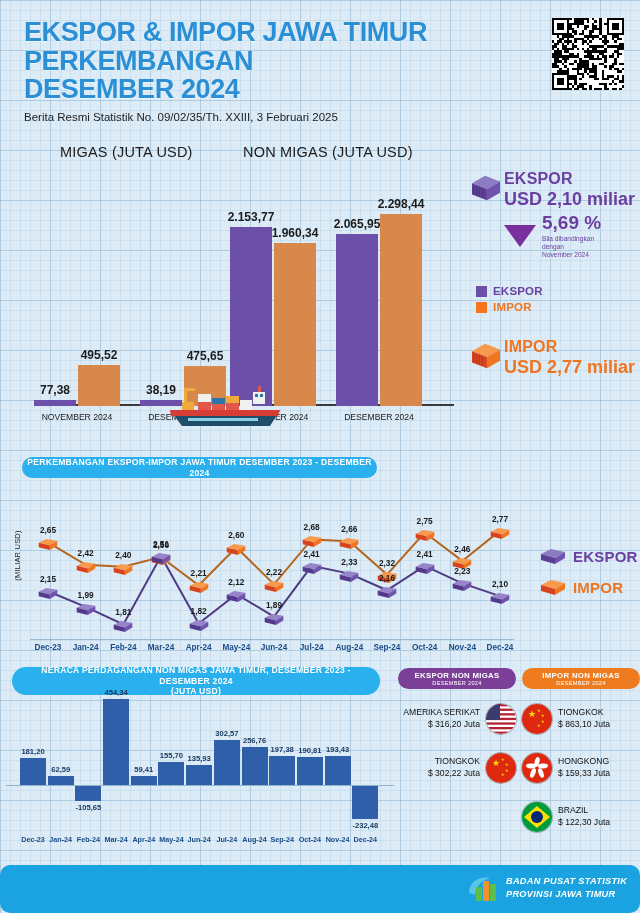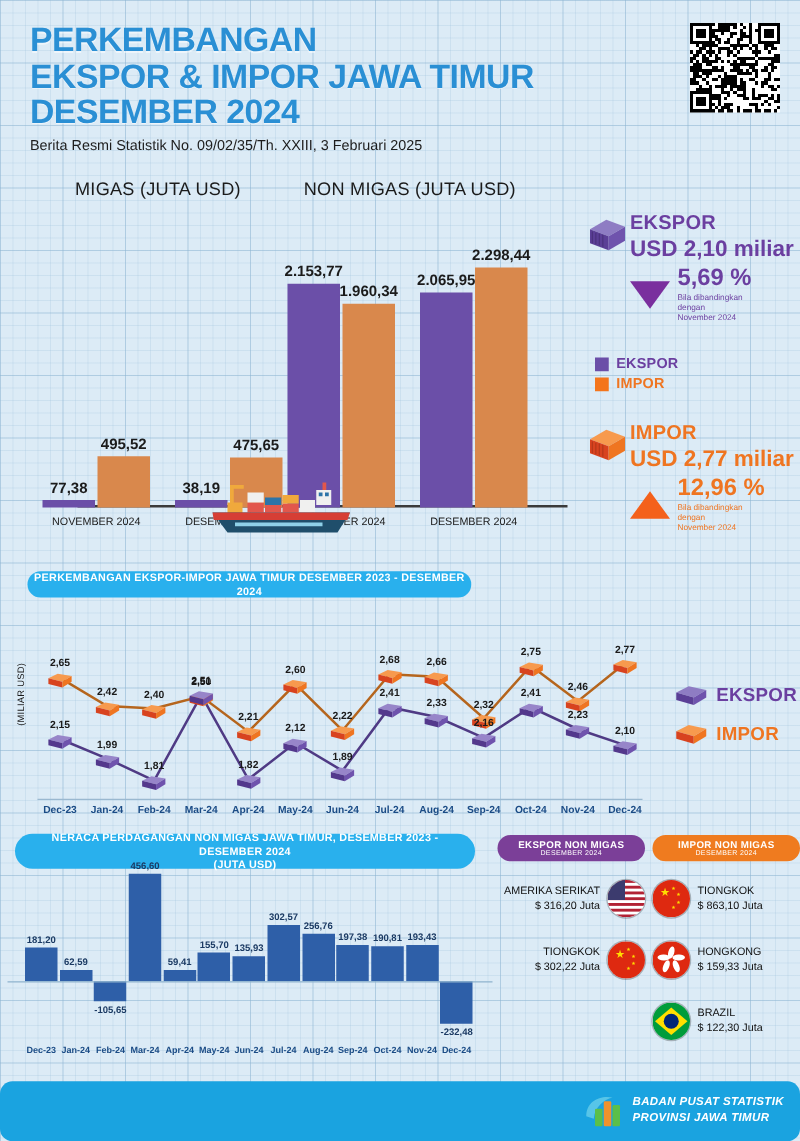--- a/index.html
+++ b/index.html
@@ -120,22 +120,22 @@
   .flogo { position:absolute; left:466px; top:8px; width:34px; height:32px; }
   .ftext { position:absolute; left:506px; top:10px; color:#fff; font-size:9.2px; font-weight:bold; font-style:italic; line-height:1.45; letter-spacing:.3px; }
 </style>
 </head>
 <body>
 
 <div id="page">
 
   <div class="header">
     <div class="title">
+      <div>EKSPOR &amp; IMPOR JAWA TIMUR</div>
       <div>PERKEMBANGAN</div>
-      <div>EKSPOR &amp; IMPOR JAWA TIMUR</div>
       <div>DESEMBER 2024</div>
     </div>
     <div class="subtitle">Berita Resmi Statistik No. 09/02/35/Th. XXIII, 3 Februari 2025</div>
     <svg class="qr" viewBox="0 0 29 29" shape-rendering="crispEdges">
       <rect width="29" height="29" fill="#fff"></rect>
       <g fill="#000" id="qrg">
           <rect x="7" y="0" width="1" height="1"></rect>
           <rect x="9" y="0" width="1" height="1"></rect>
           <rect x="10" y="0" width="1" height="1"></rect>
           <rect x="11" y="0" width="1" height="1"></rect>
@@ -587,29 +587,20 @@
         <svg viewBox="0 0 34 30" width="32" height="28">
           <path d="M2 10 L16 2 L32 8 L18 16 Z" fill="#f79a4e"></path>
           <path d="M2 10 L18 16 L18 28 L2 22 Z" fill="#d8431f"></path>
           <path d="M18 16 L32 8 L32 20 L18 28 Z" fill="#ef7521"></path>
           <path d="M4 12 L4 22 M7 13 L7 23 M10 14 L10 24 M13 15 L13 25" stroke="#b5371a" stroke-width="1"></path>
         </svg>
       </div>
       <div>
         <div class="nm">IMPOR</div>
         <div class="val">USD 2,77 miliar</div>
-        <div class="arrowrow">
-          <div class="tri-up"></div>
-          <div>
-            <div class="pct">12,96 %</div>
-            <div class="note" style="white-space:pre-line">Bila dibandingkan
-dengan
-November 2024</div>
-          </div>
-        </div>
       </div>
     </div>
   </div>
 
   <div class="linesec">
     <div class="pill pill1">PERKEMBANGAN EKSPOR-IMPOR JAWA TIMUR DESEMBER 2023 - DESEMBER 2024</div>
     <div class="yaxis-t">(MILIAR USD)</div>
     <div class="lplot" id="lineplot">
         <svg viewBox="0 0 512 158" width="512" height="158" style="position: absolute; left: 0px; top: 0px;">
           <path d="M30 61.33333333333336 L67.66666666666666 83.82222222222224 L105.33333333333333 85.7777777777778 L143 76.00000000000001 L180.66666666666666 104.35555555555557 L218.33333333333331 66.22222222222223 L256 103.37777777777777 L293.66666666666663 58.39999999999999 L331.3333333333333 60.355555555555554 L369 93.60000000000004 L406.66666666666663 51.55555555555557 L444.3333333333333 79.91111111111113 L482 49.60000000000001 " fill="none" stroke="#b5651d" stroke-width="2"></path>
@@ -872,21 +863,21 @@
         <div class="nbar" style="left: 14px; height: 26.7289px; top: 59.2711px;">
           <div class="nl" style="bottom: 100%; margin-bottom: 2px;">181,20</div>
         </div>
         <div class="nbar" style="left: 41.6923px; height: 9.23267px; top: 76.7673px;">
           <div class="nl" style="bottom: 100%; margin-bottom: 2px;">62,59</div>
         </div>
         <div class="nbar" style="left: 69.3846px; height: 15.5845px; top: 86px;">
           <div class="nl" style="top: 100%; margin-top: 2px;">-105,65</div>
         </div>
         <div class="nbar" style="left: 97.0769px; height: 86px; top: 0px;">
-          <div class="nl" style="bottom: 100%; margin-bottom: 2px;">456,60</div>
+          <div class="nl" style="bottom: 100%; margin-bottom: 2px;">454,34</div>
         </div>
         <div class="nbar" style="left: 124.769px; height: 8.76359px; top: 77.2364px;">
           <div class="nl" style="bottom: 100%; margin-bottom: 2px;">59,41</div>
         </div>
         <div class="nbar" style="left: 152.462px; height: 22.9674px; top: 63.0326px;">
           <div class="nl" style="bottom: 100%; margin-bottom: 2px;">155,70</div>
         </div>
         <div class="nbar" style="left: 180.154px; height: 20.0511px; top: 65.9489px;">
           <div class="nl" style="bottom: 100%; margin-bottom: 2px;">135,93</div>
         </div>

